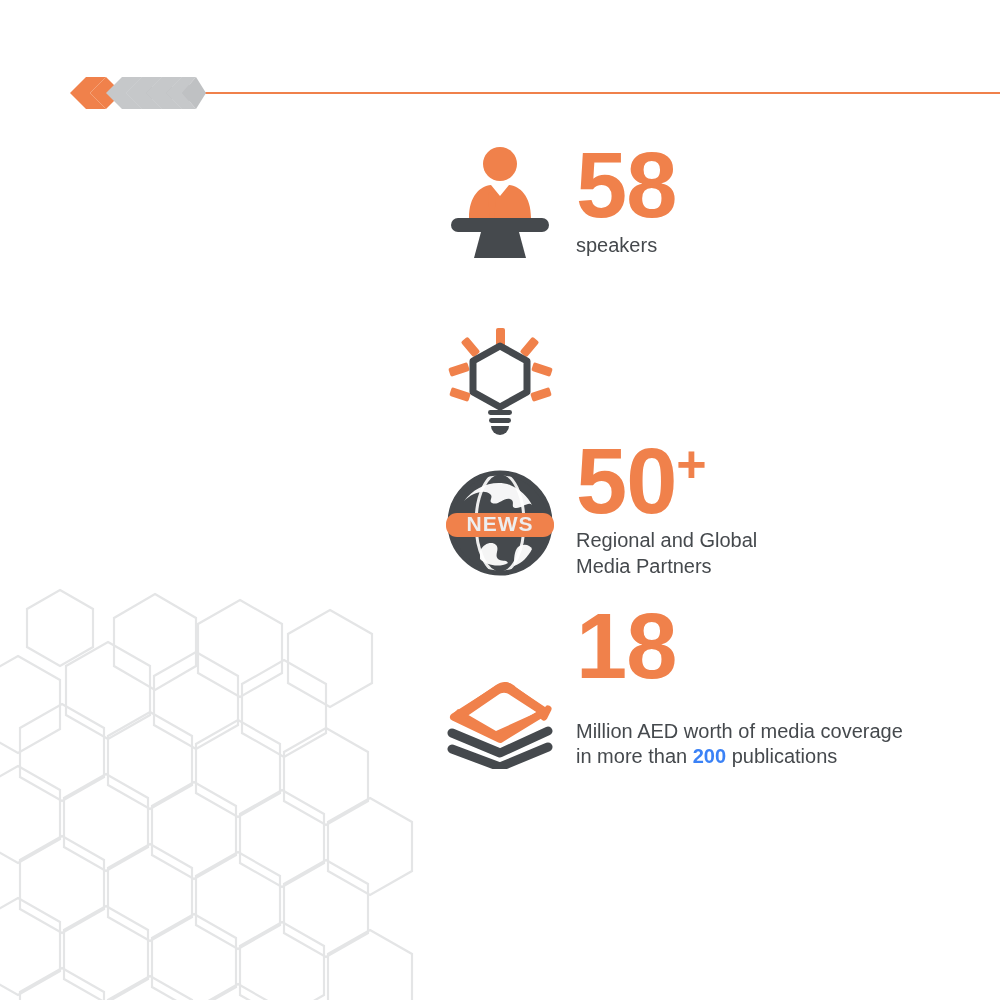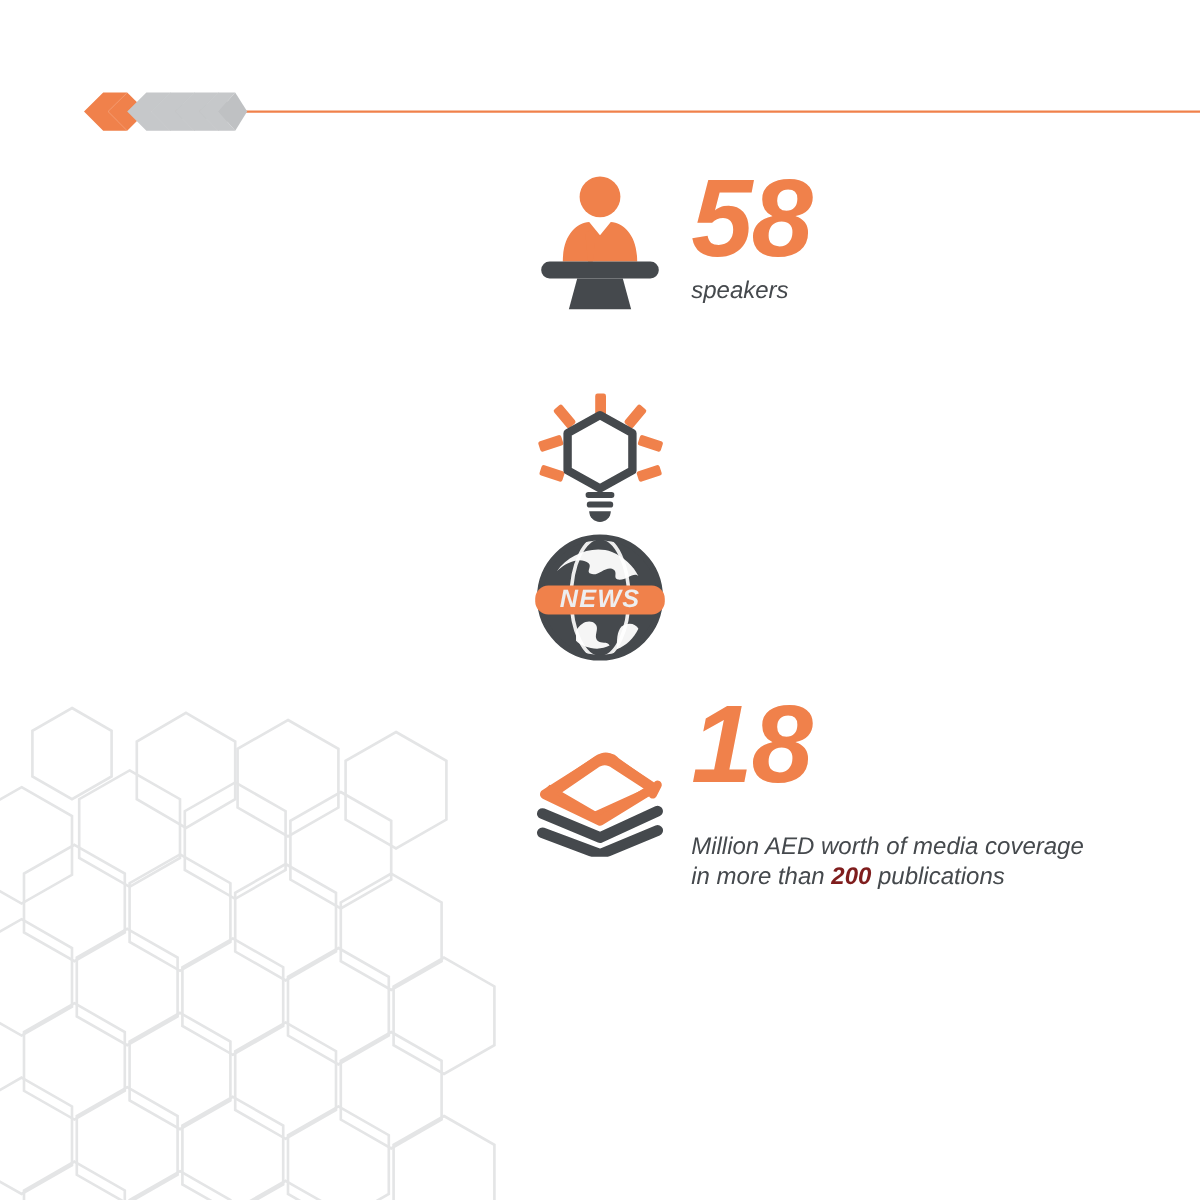--- a/index.html
+++ b/index.html
@@ -42,23 +42,22 @@
   
   .stats {
     position: absolute;
     left: 440px;
     top: 136px;
     width: 520px;
   }
 
   .stat-row {
     display: flex;
-    align-items: center;
+    align-items: flex-end;
     margin-bottom: 0;
-    font-style: italic;
   }
 
   .stat-icon {
     width: 120px;
     min-width: 120px;
     display: flex;
     justify-content: center;
     align-items: flex-start;
   }
 
@@ -88,21 +87,21 @@
   .stat-caption {
     font-family: "Liberation Sans", sans-serif;
     font-size: 20px;
     line-height: 1.26;
     color: #45494D;
     margin-top: 4px;
     white-space: pre-line;
   }
 
   .stat-caption .hl {
-    color: #7f1d1d;
+    color: #3b82f6;
     font-weight: bold;
   }
 
   
   .row-0 { margin-top: 0px; }
   .row-1 { margin-top: 60px; }
   .row-2 { }
   .row-3 { margin-top: 24px; }
 
   .row-0 .stat-icon { padding-top: 10px; }
@@ -258,20 +257,27 @@
           <g fill="none" stroke="#ffffff" stroke-width="3" opacity="0.9">
             <ellipse cx="56" cy="56" rx="24" ry="50"></ellipse>
           </g>
 
           <circle cx="56" cy="56" r="50" fill="none" stroke="#45494D" stroke-width="5"></circle>
 
           <rect x="2" y="46" width="108" height="24" rx="11" fill="#F0814B"></rect>
           <text x="56" y="64" text-anchor="middle" font-family="Liberation Sans, sans-serif" font-size="21" font-weight="bold" fill="#EDEEF0" letter-spacing="1">NEWS</text>
         </svg>
       </div>
+      <div class="stat-body">
+        <div class="stat-number">
+          <span>50</span><span class="plus">+</span>
+        </div>
+        <div class="stat-caption">Regional and Global
+Media Partners</div>
+      </div>
     </div>
 
     <div class="stat-row row-3">
       <div class="stat-icon">
         <svg width="112" height="92" viewBox="0 0 112 92" xmlns="http://www.w3.org/2000/svg">
 
           <path d="M8,38 L52,8 C58,4 64,4 68,8 L104,32 L100,40 L66,18 C62,15 58,15 54,18
                    L16,44 Z" fill="#F0814B"></path>
           <path d="M8,38 L52,62 L100,40 L96,34 L52,54 L14,32 Z" fill="#F0814B"></path>
           <path d="M52,62 L52,54" stroke="#F0814B" stroke-width="6"></path>

